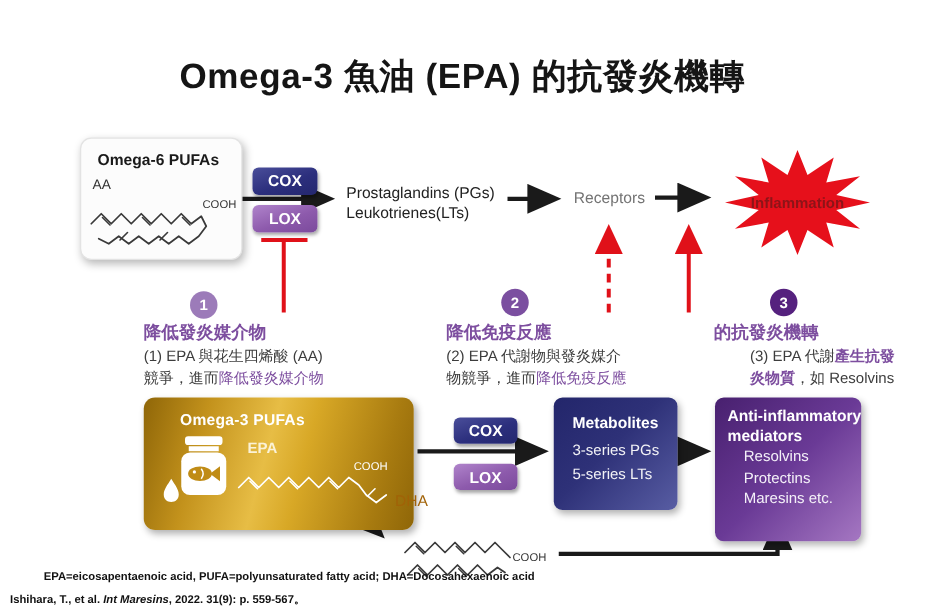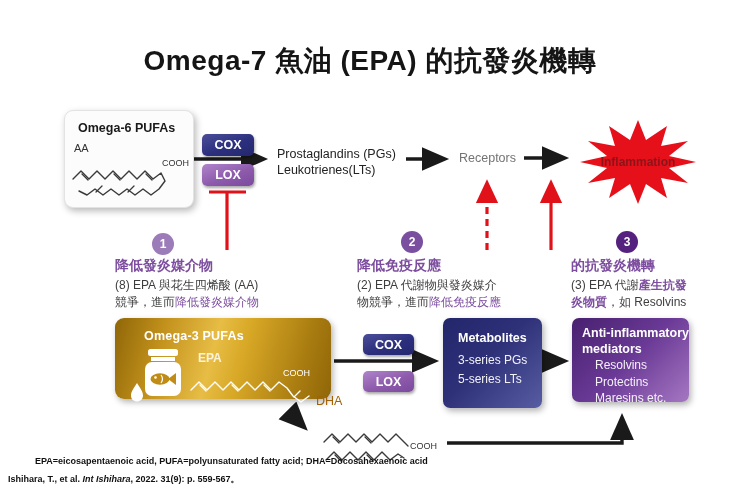--- a/index.html
+++ b/index.html
@@ -35,56 +35,56 @@
 
   
   .stepnum { width:22px; height:22px; border-radius:50%; color:#fff; font-size:12px;
     font-weight:700; display:flex; align-items:center; justify-content:center; }
   .num1 { left:152px; top:233px; background:#9c7bb9; }
   .num2 { left:401px; top:231px; background:#7b4fa0; }
   .num3 { left:616px; top:231px; background:#55217e; }
   .stephead { font-size:14px; font-weight:700; color:#7d4e9f; }
   .head1 { left:115px; top:257px; } .head2 { left:357px; top:257px; } .head3 { left:571px; top:257px; }
   .stepbody { font-size:12px; color:#3d3d3d; line-height:17px; }
-  .body1 { left:115px; top:277px; } .body2 { left:357px; top:277px; } .body3 { left:571px; top:277px; }
+  .body1 { left:115px; top:277px; } .body2 { left:357px; top:277px; } .body3 { left:600px; top:277px; }
   .hl { color:#7d4e9f; } .hlb { color:#7d4e9f; font-weight:700; }
 
   
-  .goldcard { left:115px; top:318px; width:216px; height:81px; border-radius:9px;
+  .goldcard { left:115px; top:318px; width:216px; height:106px; border-radius:9px;
     background:linear-gradient(105deg,#8f6608 0%,#c3921c 22%,#e7bd45 45%,#d8a826 58%,#a87b10 85%,#8f6608 100%);
     box-shadow:2px 3px 6px rgba(0,0,0,.3); }
   .o3title { left:29px; top:11px; font-size:12.5px; font-weight:700; color:#fff; letter-spacing:.2px; }
   .epalabel { left:83px; top:33px; font-size:12px; font-weight:700; color:#fdf6e0; opacity:.95; }
 
   
   .darkbox { border-radius:7px; color:#fff; box-shadow:2px 3px 6px rgba(0,0,0,.3); }
   .metabox { left:443px; top:318px; width:99px; height:90px; padding:13px 0 0 15px;
     background:linear-gradient(135deg,#23266b 0%,#2e3178 45%,#585da3 100%); }
   .metatitle { font-size:12.5px; font-weight:700; margin-bottom:6px; }
   .metaitem { font-size:12px; line-height:19px; color:#f2f2f6; }
-  .antibox { left:572px; top:318px; width:117px; height:84px; padding:8px 0 0 10px;
+  .antibox { left:572px; top:318px; width:117px; height:115px; padding:8px 0 0 10px;
     background:linear-gradient(135deg,#48206f 0%,#6a3a96 50%,#a577c2 100%); }
   .antititle { font-size:12.5px; font-weight:700; line-height:15.5px; }
   .antiitem { font-size:12px; line-height:16.5px; padding-left:13px; color:#f4f0f8; }
 
   .dhalabel { left:316px; top:394px; font-size:12.5px; color:#a16207; }
 
   .footer1 { left:8px; top:456px; font-size:9px; font-weight:700; color:#111;margin-left:27px; }
   .footer2 { left:8px; top:473px; font-size:9px; font-weight:700; color:#111; }
 
   svg { display:block; }
   .mol { stroke-linecap:round; stroke-linejoin:round; fill:none; }
   .moltext { font-size:9px; font-weight:400; }
 </style>
 </head>
 <body>
 
 <div id="canvas">
 
-  <div class="abs title">Omega-7 魚油 (EPA) 的抗發炎機轉</div>
+  <div class="abs title">Omega-3 魚油 (EPA) 的抗發炎機轉</div>
 
   <svg class="abs" style="left:0;top:0;" width="740" height="492" viewBox="0 0 740 492">
     <defs>
       <marker id="mb" markerWidth="9" markerHeight="8" refX="6.5" refY="3.5" orient="auto">
         <path d="M0,0 L8,3.5 L0,7 Z" fill="#1a1a1a"></path>
       </marker>
       <marker id="mr" markerWidth="9" markerHeight="8" refX="6" refY="3.5" orient="auto">
         <path d="M0,0 L7.5,3.5 L0,7 Z" fill="#e01119"></path>
       </marker>
     </defs>
@@ -132,21 +132,21 @@
   <div class="abs receptors">Receptors</div>
 
   <svg class="abs" style="left:578px;top:119px;" width="122" height="87" viewBox="0 0 122 87">
     <polygon fill="#e6101b" points="118,43 91,49 110,64 83,59 89,79 68,65 60,85 52,65 31,79 37,59 10,64 29,49 2,43 29,37 10,22 37,27 31,7 52,21 60,1 68,21 89,7 83,27 110,22 91,37"></polygon>
     <text class="burst-text" x="60" y="47" text-anchor="middle">Inflammation</text>
   </svg>
 
   <div class="abs stepnum num1">1</div>
   <div class="abs stephead head1">降低發炎媒介物</div>
   <div class="abs stepbody body1">
-    <div>(8) EPA 與花生四烯酸 (AA)</div>
+    <div>(1) EPA 與花生四烯酸 (AA)</div>
     <div><span>競爭，進而</span><span class="hl">降低發炎媒介物</span></div>
   </div>
 
   <div class="abs stepnum num2">2</div>
   <div class="abs stephead head2">降低免疫反應</div>
   <div class="abs stepbody body2">
     <div>(2) EPA 代謝物與發炎媒介</div>
     <div><span>物競爭，進而</span><span class="hl">降低免疫反應</span></div>
   </div>
 
@@ -198,15 +198,15 @@
 
   <div class="abs dhalabel">DHA</div>
   <svg class="abs" style="left:318px;top:422px;" width="150" height="44" viewBox="0 0 150 44">
     <path class="mol" stroke="#3a3a3a" stroke-width="1.4" d="M6,20 L14,12 L22,20 L30,12 L38,20 L46,12 L54,20 L62,12 L70,20 L78,12 L84,18 L90,24"></path>
     <path class="mol" stroke="#3a3a3a" stroke-width="1.4" d="M8,38 L16,30 L24,38 L32,30 L40,38 L48,30 L56,38 L64,30 L72,38 L80,32 L86,36"></path>
     <path class="mol" stroke="#3a3a3a" stroke-width="1.3" d="M15,15 L21,21 M47,15 L53,21 M17,33 L23,39 M49,33 L55,39"></path>
     <text class="moltext" x="92" y="27" fill="#333">COOH</text>
   </svg>
 
   <div class="abs footer1">EPA=eicosapentaenoic acid, PUFA=polyunsaturated fatty acid; DHA=Docosahexaenoic acid</div>
-  <div class="abs footer2"><span>Ishihara, T., et al. </span><i>Int Ishihara</i><span>, 2022. 31(9): p. 559-567。</span></div>
+  <div class="abs footer2"><span>Ishihara, T., et al. </span><i>Int Maresins</i><span>, 2022. 31(9): p. 559-567。</span></div>
 
 </div>
 
 </body></html>

